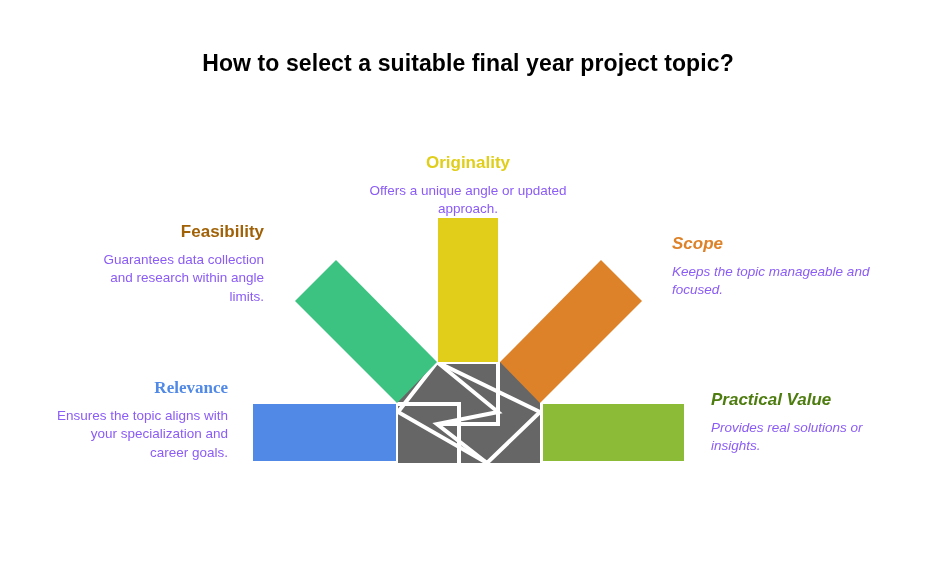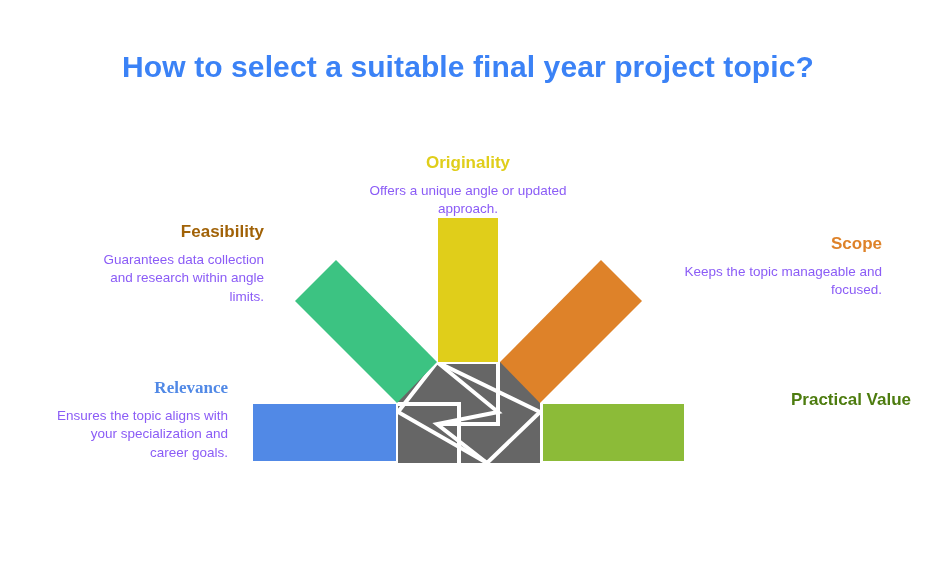--- a/index.html
+++ b/index.html
@@ -19,23 +19,23 @@
     height: 563px;
   }
 
   
   .page-title {
     position: absolute;
     left: 0;
     top: 50px;
     width: 936px;
     text-align: center;
-    font-size: 30px;
+    font-size: 23px;
     font-weight: bold;
-    color: #3b82f6;
+    color: #000000;
     letter-spacing: 0.1px;
   }
 
   
   #diagram {
     position: absolute;
     left: 0;
     top: 0;
   }
 
@@ -49,21 +49,21 @@
     margin: 0 0 9px 0;
     line-height: 1.15;
   }
   .block .desc {
     font-size: 13.5px;
     color: #8b5cf6;
     line-height: 1.38;
     margin: 0;
   }
   .align-right { text-align: right; }
-  .align-left  { text-align: right; }
+  .align-left  { text-align: left; font-style: italic; }
   .align-center{ text-align: center; margin-top: 33px; }
 
   #block-originality {
     left: 338px;
     top: 120px;
     width: 260px;
   }
   #block-feasibility {
     left: 82px;
     top: 222px;
@@ -137,15 +137,16 @@
     <div class="desc">Keeps the topic manageable and focused.</div>
   </div>
 
   <div class="block align-right" id="block-relevance">
     <div class="heading" style="color:#5189E6;font-family:Liberation Serif, serif;">Relevance</div>
     <div class="desc">Ensures the topic aligns with your specialization and career goals.</div>
   </div>
 
   <div class="block align-left" id="block-practical">
     <div class="heading" style="color:#4d7c0f;">Practical Value</div>
+    <div class="desc">Provides real solutions or insights.</div>
   </div>
 
 </div>
 
 </body></html>

